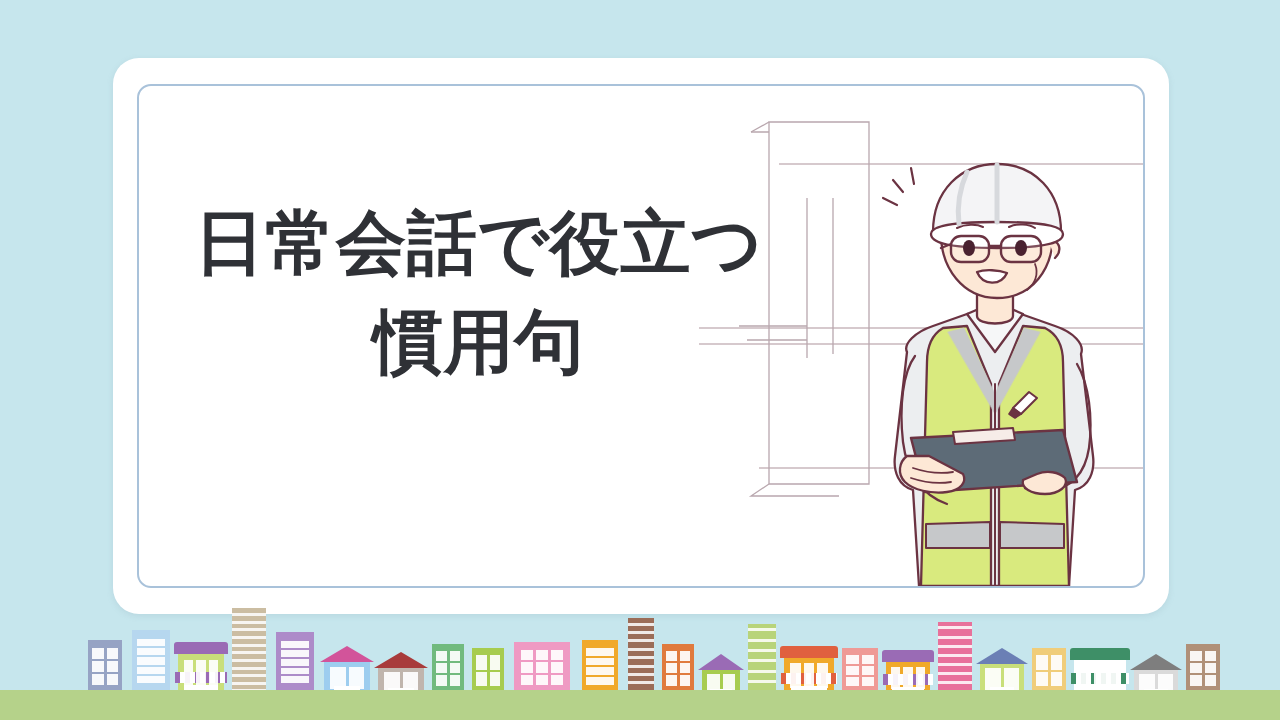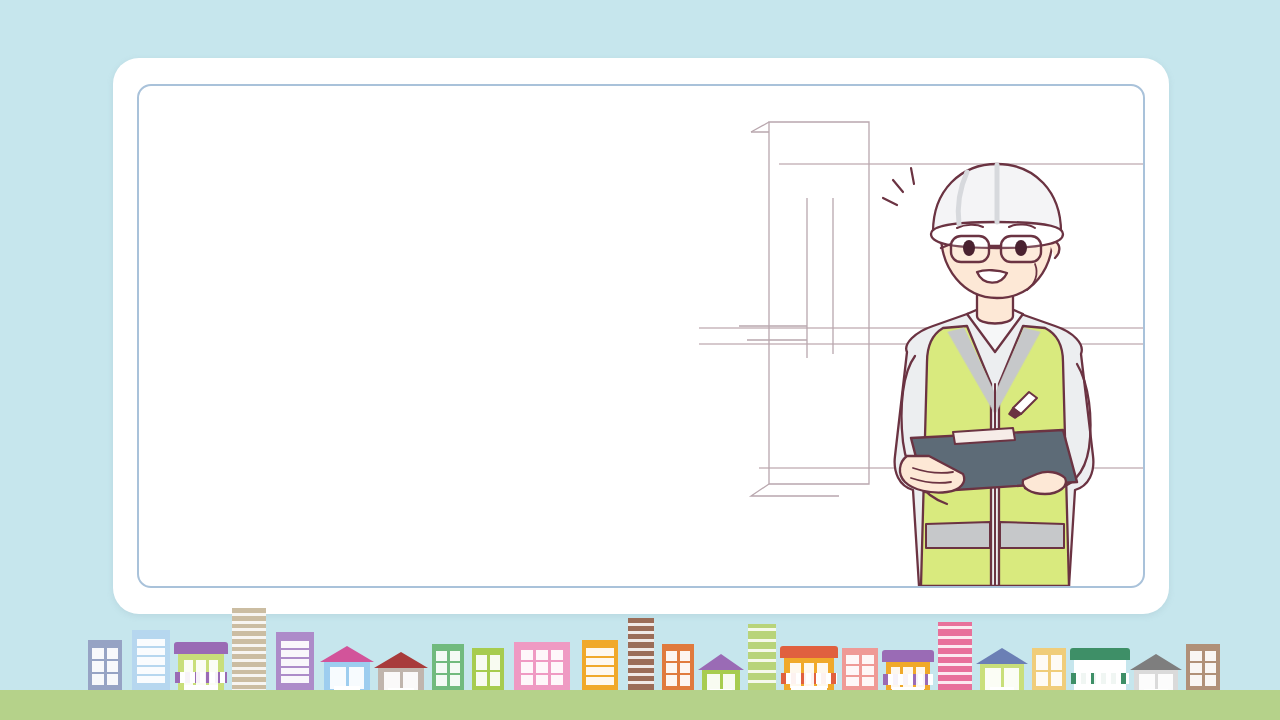--- a/index.html
+++ b/index.html
@@ -178,20 +178,22 @@
           <path d="M612 46 L630 46"></path>
           <line x1="668" y1="112" x2="668" y2="272"></line>
           <line x1="694" y1="112" x2="694" y2="268"></line>
           <line x1="600" y1="240" x2="668" y2="240"></line>
           <line x1="608" y1="254" x2="668" y2="254"></line>
           <path d="M630 398 L612 410 L700 410"></path>
         </g>
       </svg>
 
       <div class="title">
+        <span class="l1">日常会話で役立つ</span>
+        <span class="l2">慣用句</span>
       </div>
 
       <svg class="worker" viewBox="0 0 290 430">
         <defs>
           <clipPath id="cardClip">
               <rect x="0" y="0" width="290" height="430"></rect>
             </clipPath>
         </defs>
         <g clip-path="url(#cardClip)" fill="none" stroke="#6b3342" stroke-width="2.3" stroke-linecap="round" stroke-linejoin="round">
 

